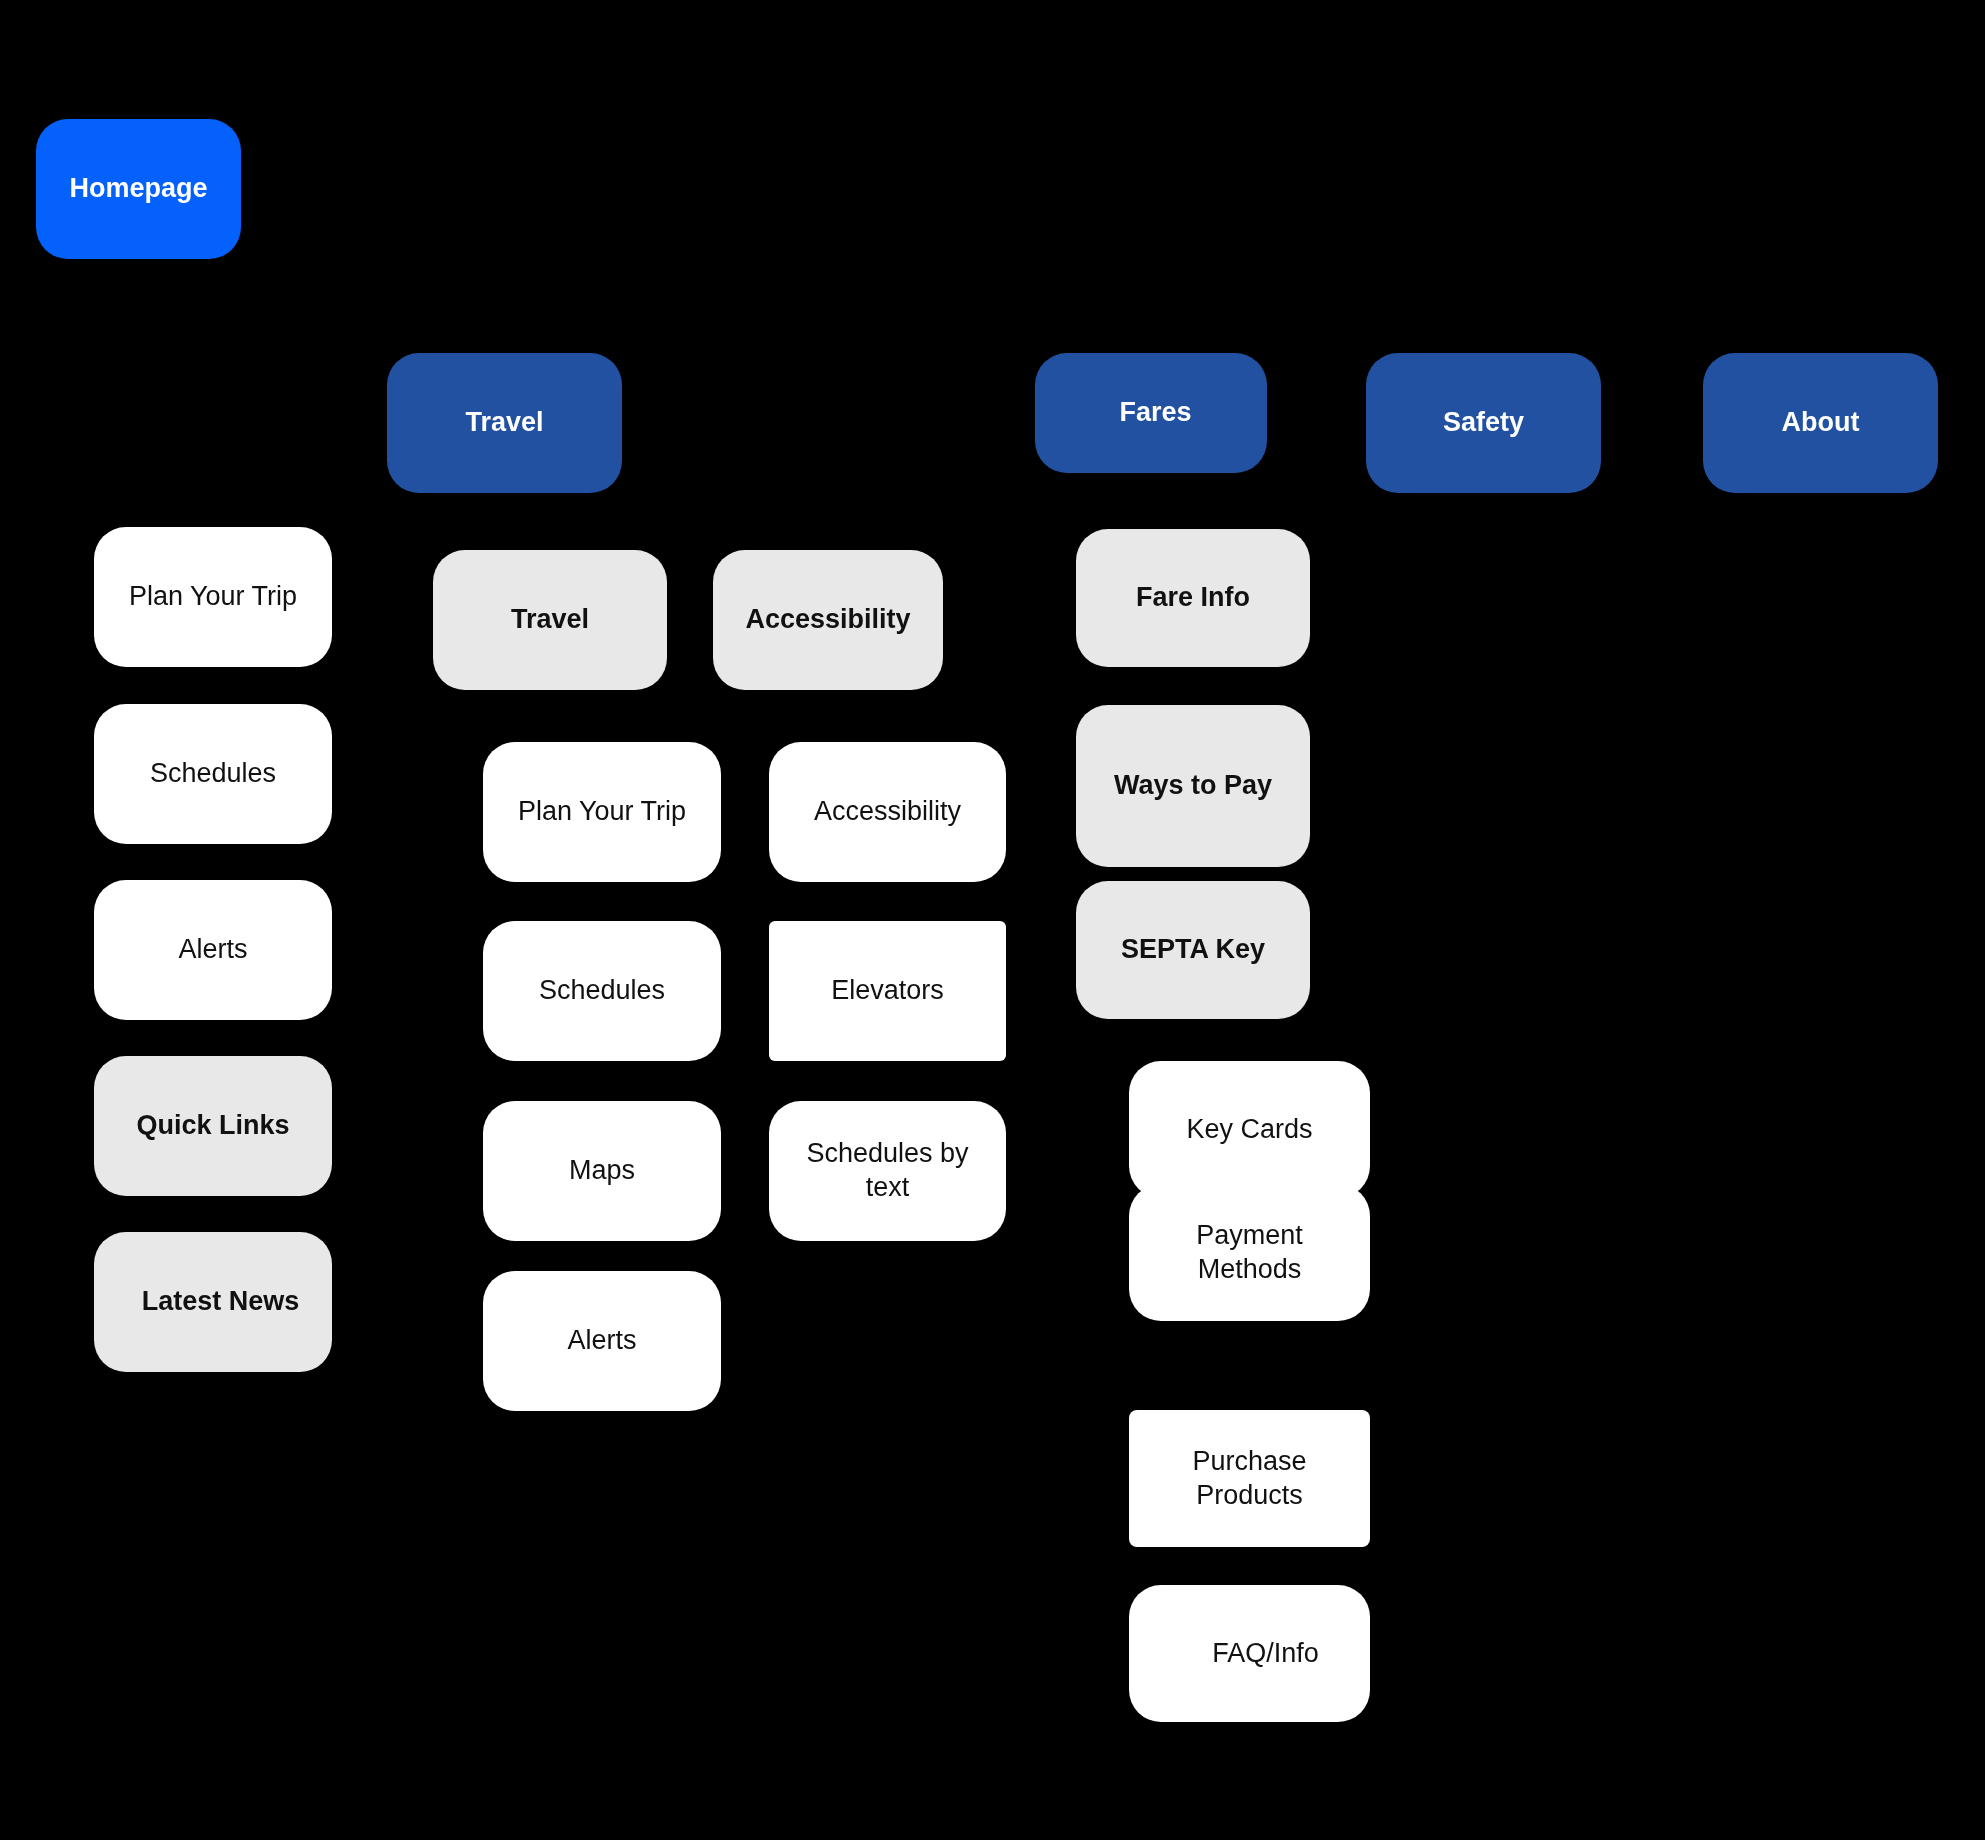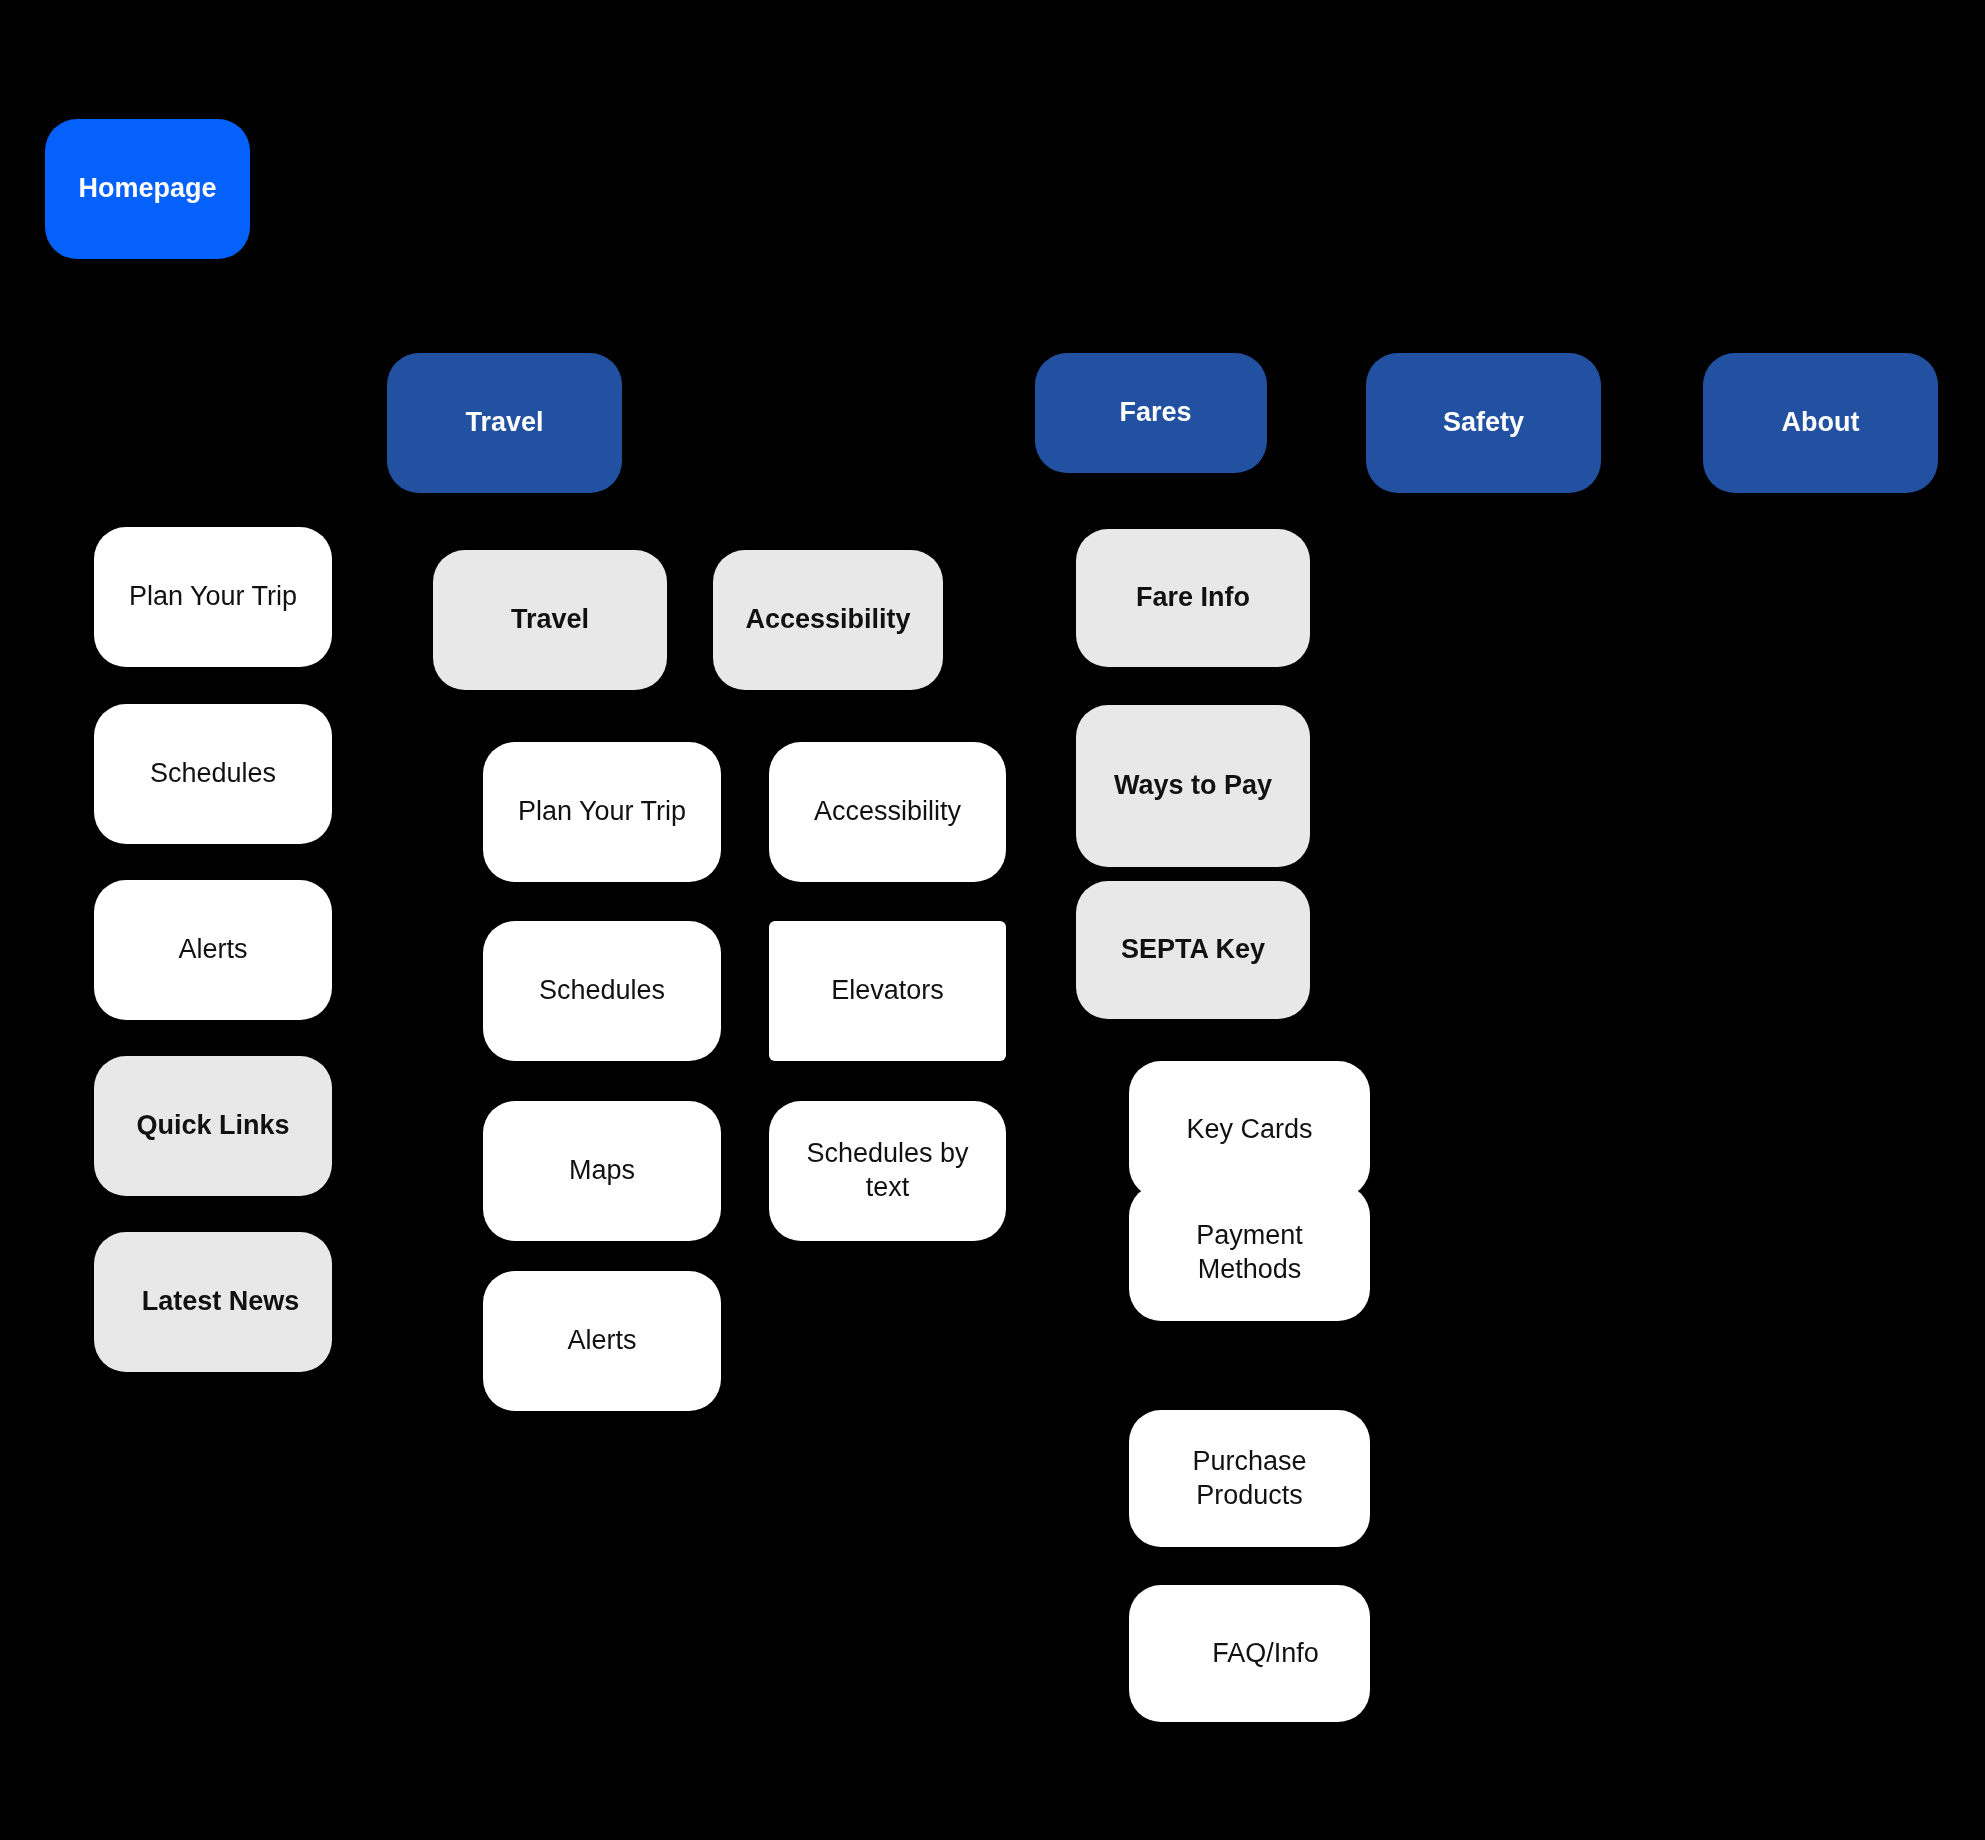--- a/index.html
+++ b/index.html
@@ -52,21 +52,21 @@
     background: #FFFFFF;
     color: #111111;
     font-weight: normal;
   }
 </style>
 </head>
 <body>
 
 <div class="canvas">
 
-  <div class="node v-primary" style="left:45px; top:119px; width:205px; height:140px;">Homepage</div>
+  <div class="node v-primary" style="left:36px; top:119px; width:205px; height:140px;">Homepage</div>
 
   <div class="node v-section" style="left:387px; top:353px; width:235px; height:140px;">Travel</div>
   <div class="node v-section" style="left:1035px; top:353px; width:232px; height:120px;padding-left:25px;">Fares</div>
   <div class="node v-section" style="left:1366px; top:353px; width:235px; height:140px;">Safety</div>
   <div class="node v-section" style="left:1703px; top:353px; width:235px; height:140px;">About</div>
 
   <div class="node v-page" style="left:94px; top:527px; width:238px; height:140px;">Plan Your Trip</div>
   <div class="node v-page" style="left:94px; top:704px; width:238px; height:140px;">Schedules</div>
   <div class="node v-page" style="left:94px; top:880px; width:238px; height:140px;">Alerts</div>
   <div class="node v-category" style="left:94px; top:1056px; width:238px; height:140px;">Quick Links</div>
@@ -85,18 +85,18 @@
   <div class="node v-category" style="left:1076px; top:529px; width:234px; height:138px;">Fare Info</div>
 
   <div class="node v-page" style="left:769px; top:1101px; width:237px; height:140px;">Schedules by
 text</div>
   <div class="node v-category" style="left:1076px; top:705px; width:234px; height:162px;">Ways to Pay</div>
   <div class="node v-category" style="left:1076px; top:881px; width:234px; height:138px;">SEPTA Key</div>
 
   <div class="node v-page" style="left:1129px; top:1061px; width:241px; height:137px;">Key Cards</div>
   <div class="node v-page" style="left:1129px; top:1184px; width:241px; height:137px;">Payment
 Methods</div>
-  <div class="node v-page" style="left:1129px; top:1410px; width:241px; height:137px;">Purchase
+  <div class="node v-page" style="left:1129px; top:1410px; width:241px; height:137px;border-radius:8px;">Purchase
 Products</div>
   <div class="node v-page" style="left:1129px; top:1585px; width:241px; height:137px;padding-left:48px;">FAQ/Info</div>
 
 </div>
 
 
 </body></html>

